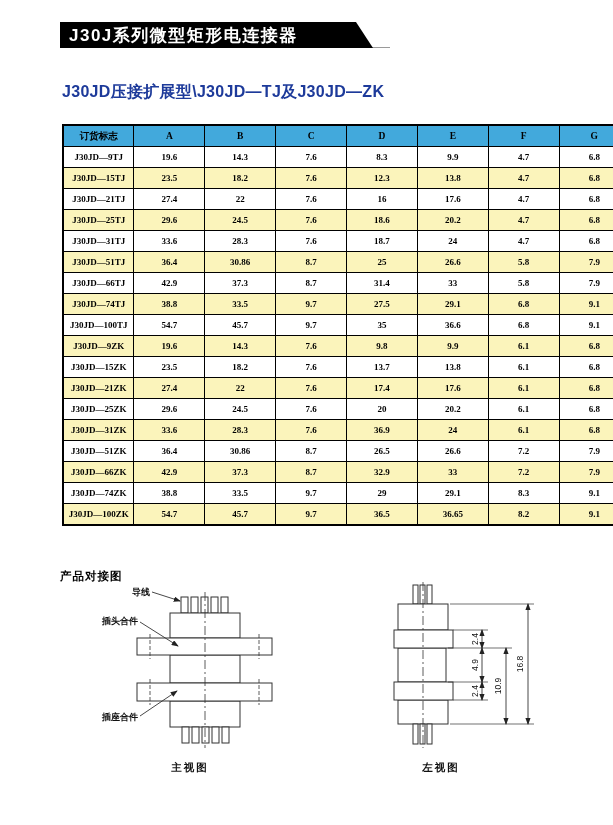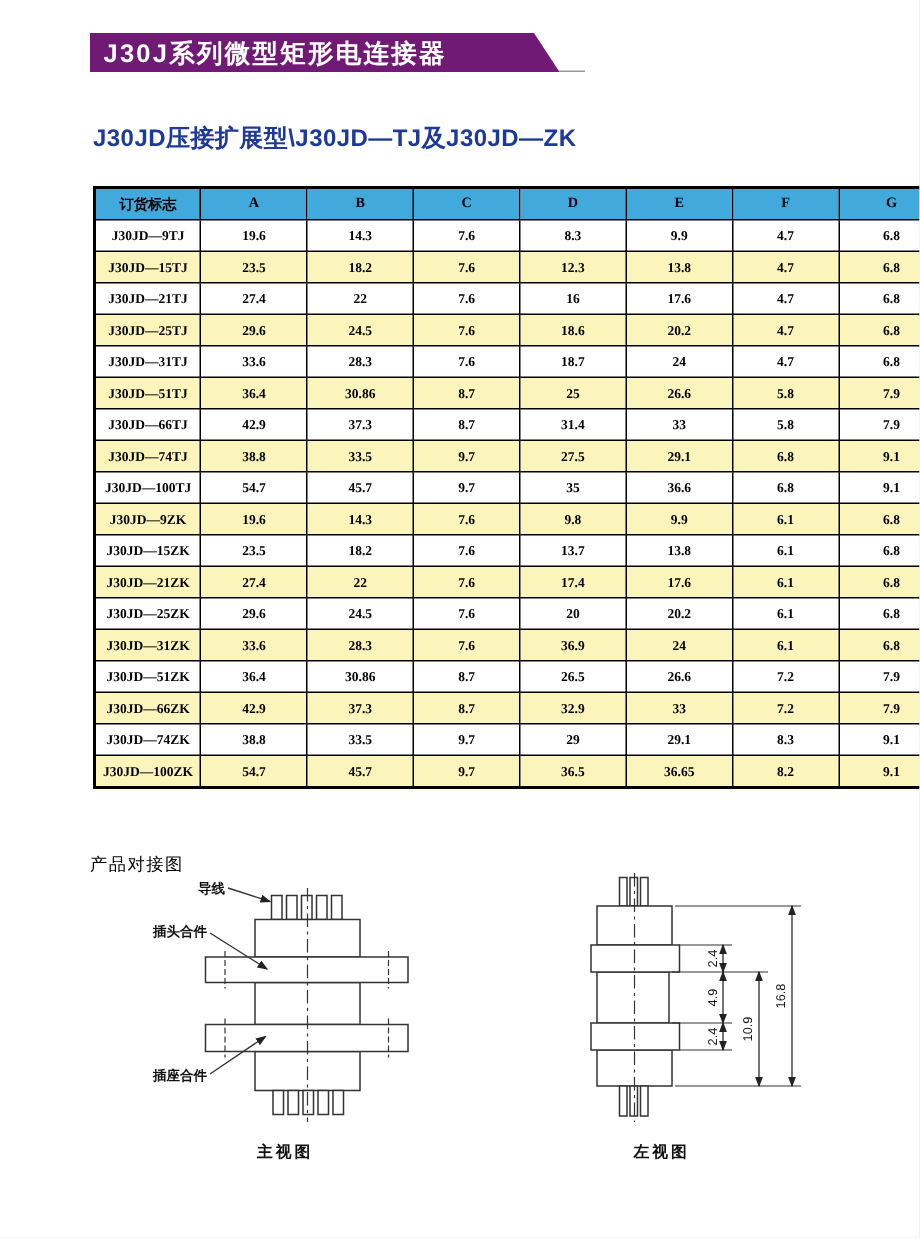--- a/index.html
+++ b/index.html
@@ -32,36 +32,36 @@
   table.spec th,table.spec td{
     border:1px solid #000;text-align:center;vertical-align:middle;
     height:20px;padding:0;overflow:hidden;white-space:nowrap;
   }
   table.spec{border:2px solid #000;}
   table.spec th{font-size:9.5px;}
   table.spec tbody tr:nth-child(even) td{background:#fbf4bb;}
   table.spec tbody tr:nth-child(odd) td{background:#ffffff;}
   
   .diagram-heading{
-    position:absolute;left:60px;top:569px;font-size:11.5px;font-weight:normal;
+    position:absolute;left:60px;top:569px;font-size:11.5px;font-weight:bold;
     letter-spacing:1px;
   }
   .drawings{position:absolute;left:60px;top:580px;width:500px;height:200px;}
   svg text{font-family:"Liberation Sans",sans-serif;}
   .cn-label{font-size:9px;font-weight:bold;fill:#111;}
   .caption{font-size:10.5px;font-weight:bold;fill:#111;letter-spacing:2px;}
   .dim{font-size:8.5px;fill:#111;}
 </style>
 </head>
 <body>
 
 <div class="page">
 
   <div class="banner-line"></div>
-  <div class="banner" style="background: #701a75;">
+  <div class="banner" style="background: #000000;">
     <span class="banner-title">J30J系列微型矩形电连接器</span>
   </div>
 
   <div class="section-heading" style="color: rgb(29, 58, 154);">J30JD压接扩展型\J30JD—TJ及J30JD—ZK</div>
 
   <table class="spec">
     <thead>
         <tr>
           <th style="background: rgb(66, 169, 220);">订货标志</th>
           <th style="background: rgb(66, 169, 220);">A</th>

